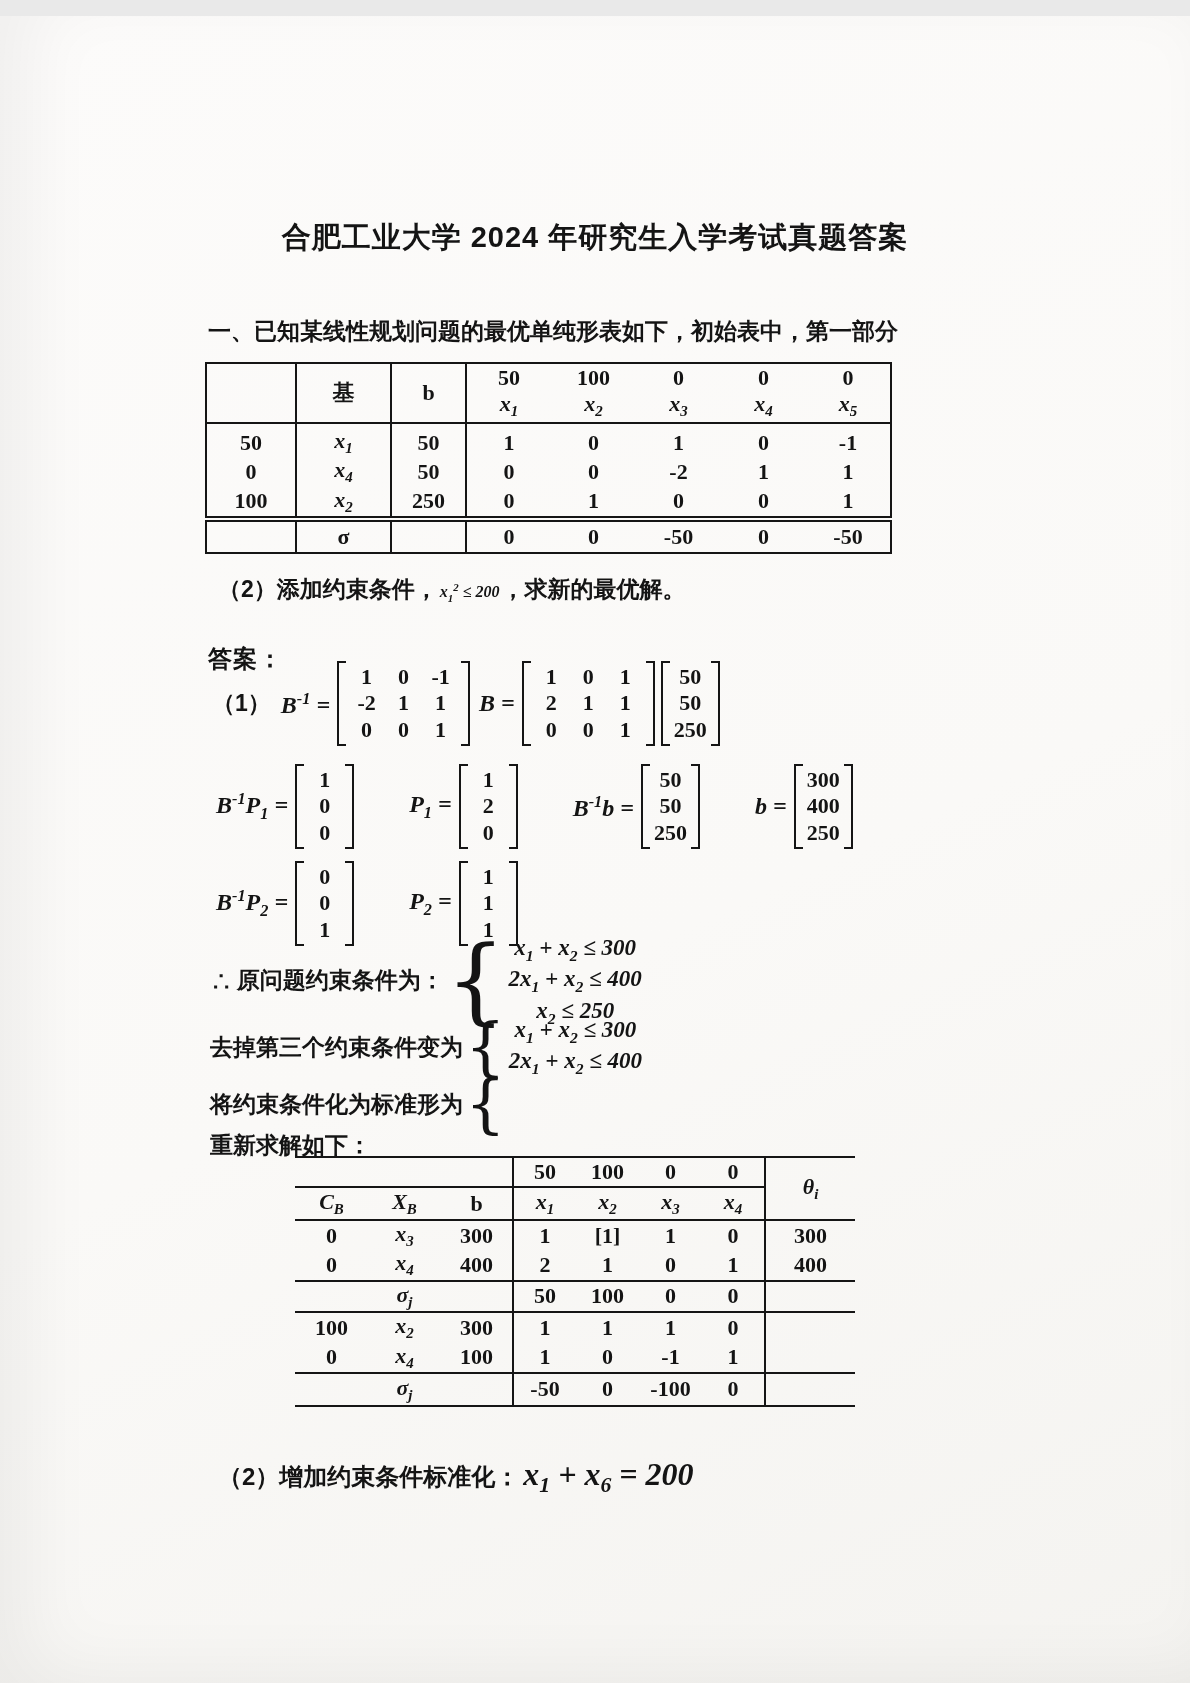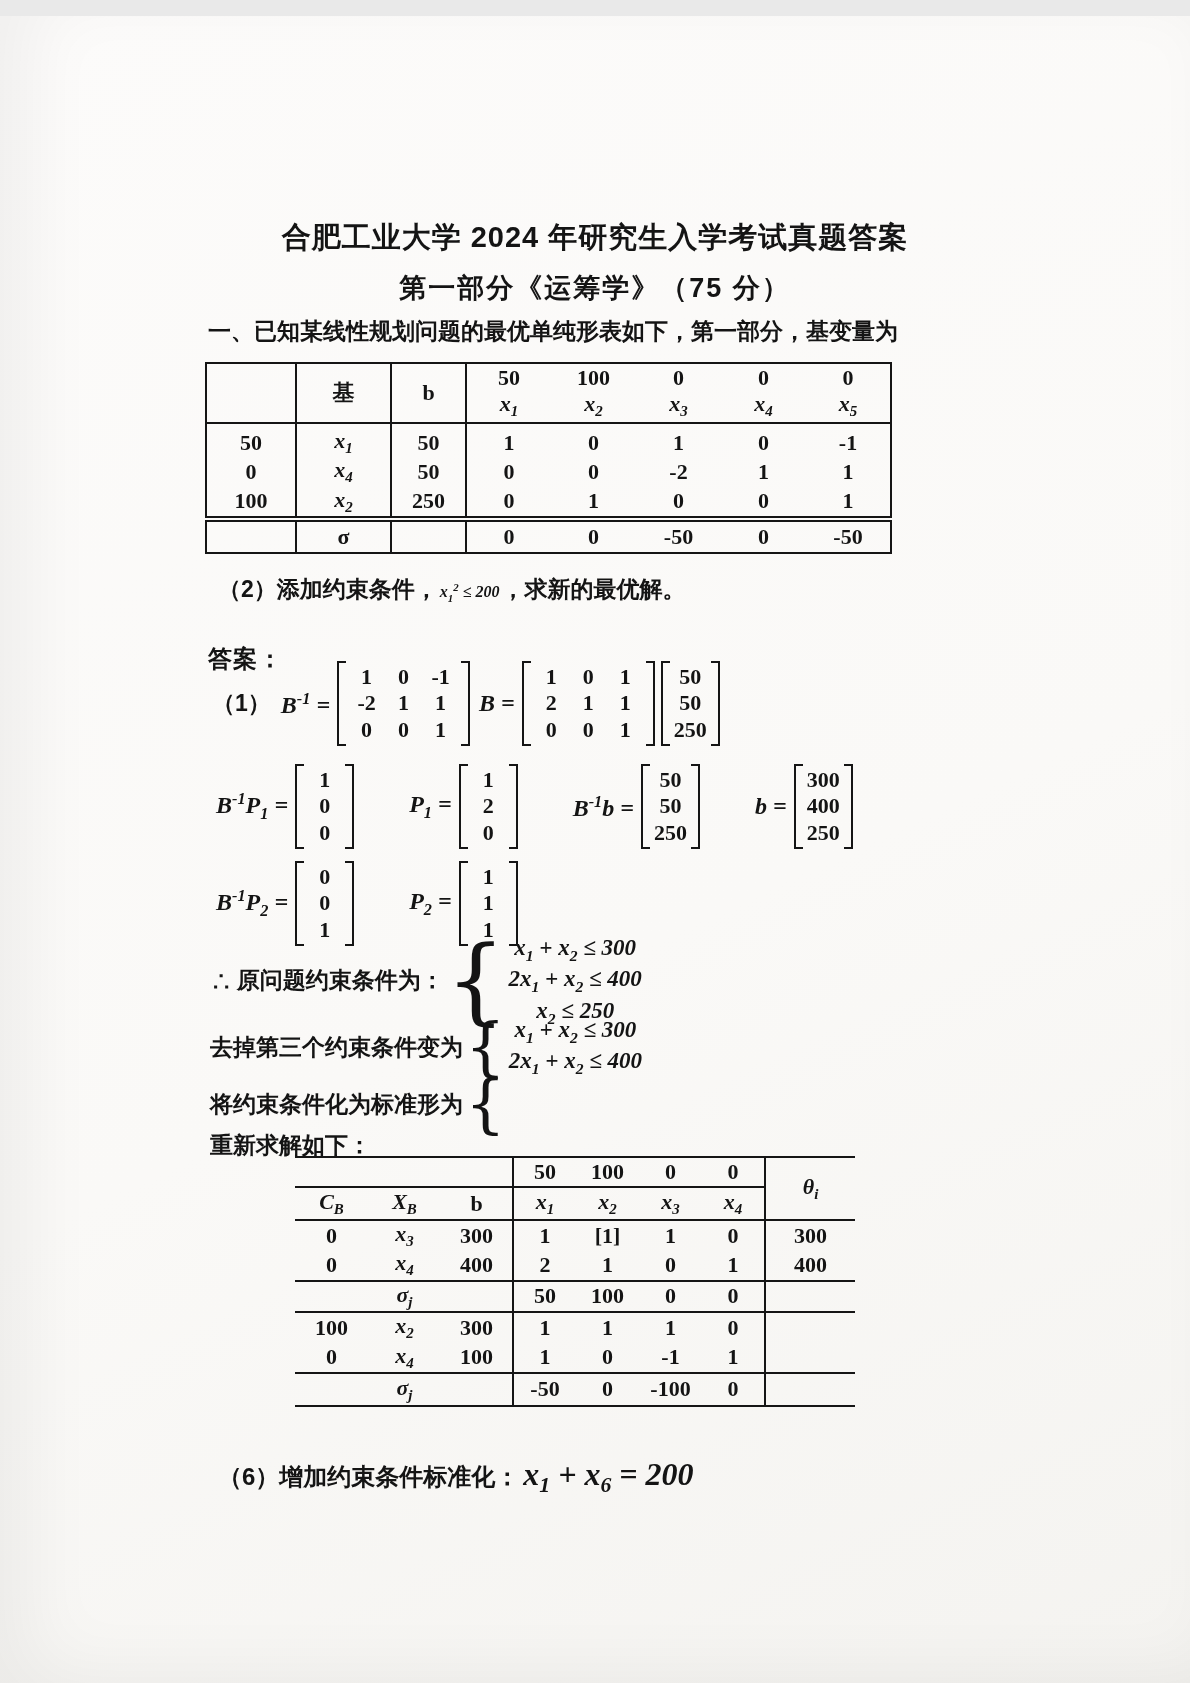--- a/index.html
+++ b/index.html
@@ -72,22 +72,21 @@
   .concl .math{font-size:23px;margin-left:2px;}
   .part2{position:absolute;top:1440px;left:218px;font-size:24px;display:flex;align-items:baseline;}
   .part2 .math{font-size:32px;margin-left:4px;}
 </style>
 </head>
 <body>
 
 <div class="page">
 
   <div class="title cn">合肥工业大学 2024 年研究生入学考试真题答案</div>
-  <div class="subtitle cn">第一部分《运筹学》（75 分）</div>
-  <div class="intro cn">一、已知某线性规划问题的最优单纯形表如下，第一部分，基变量为</div>
+  <div class="intro cn">一、已知某线性规划问题的最优单纯形表如下，初始表中，第一部分</div>
 
   <table class="t1">
     <colgroup>
         <col style="width:90px">
         <col style="width:95px">
         <col style="width:75px">
         <col style="width:85px">
         <col style="width:85px">
         <col style="width:85px">
         <col style="width:85px">
@@ -430,17 +429,17 @@
       <td class="bb">0</td>
       <td class="bb">-100</td>
       <td class="bb">0</td>
       <td class="bb vl"></td>
     </tr>
   </tbody>
     </table>
 
 
   <div class="part2">
-    <span class="cn">（6）增加约束条件标准化：</span>
+    <span class="cn">（2）增加约束条件标准化：</span>
     <span class="math">x<sub>1</sub> + x<sub>6</sub> = 200</span>
   </div>
 
 </div>
 
 </body></html>

